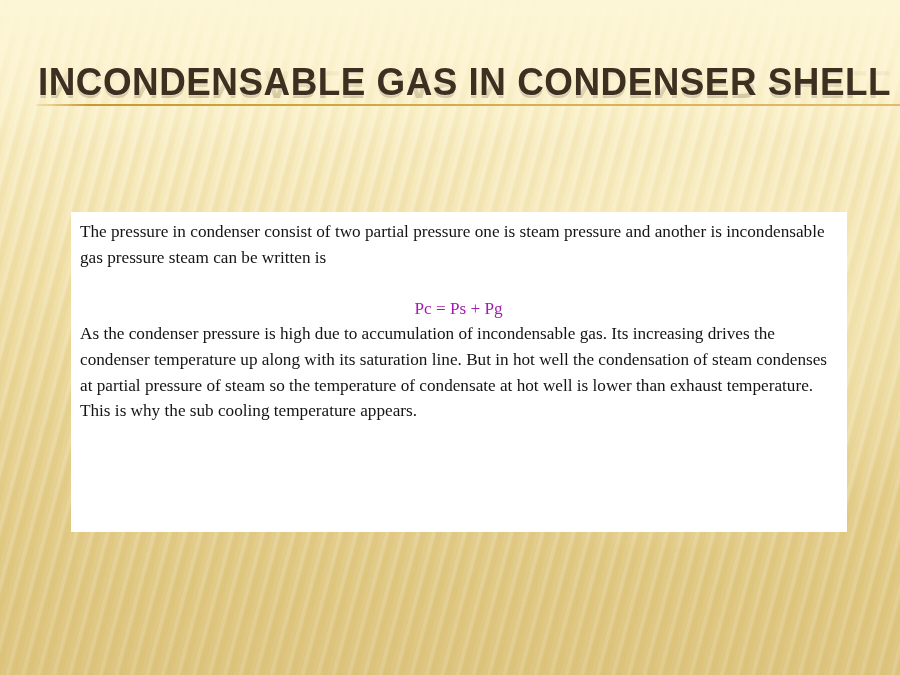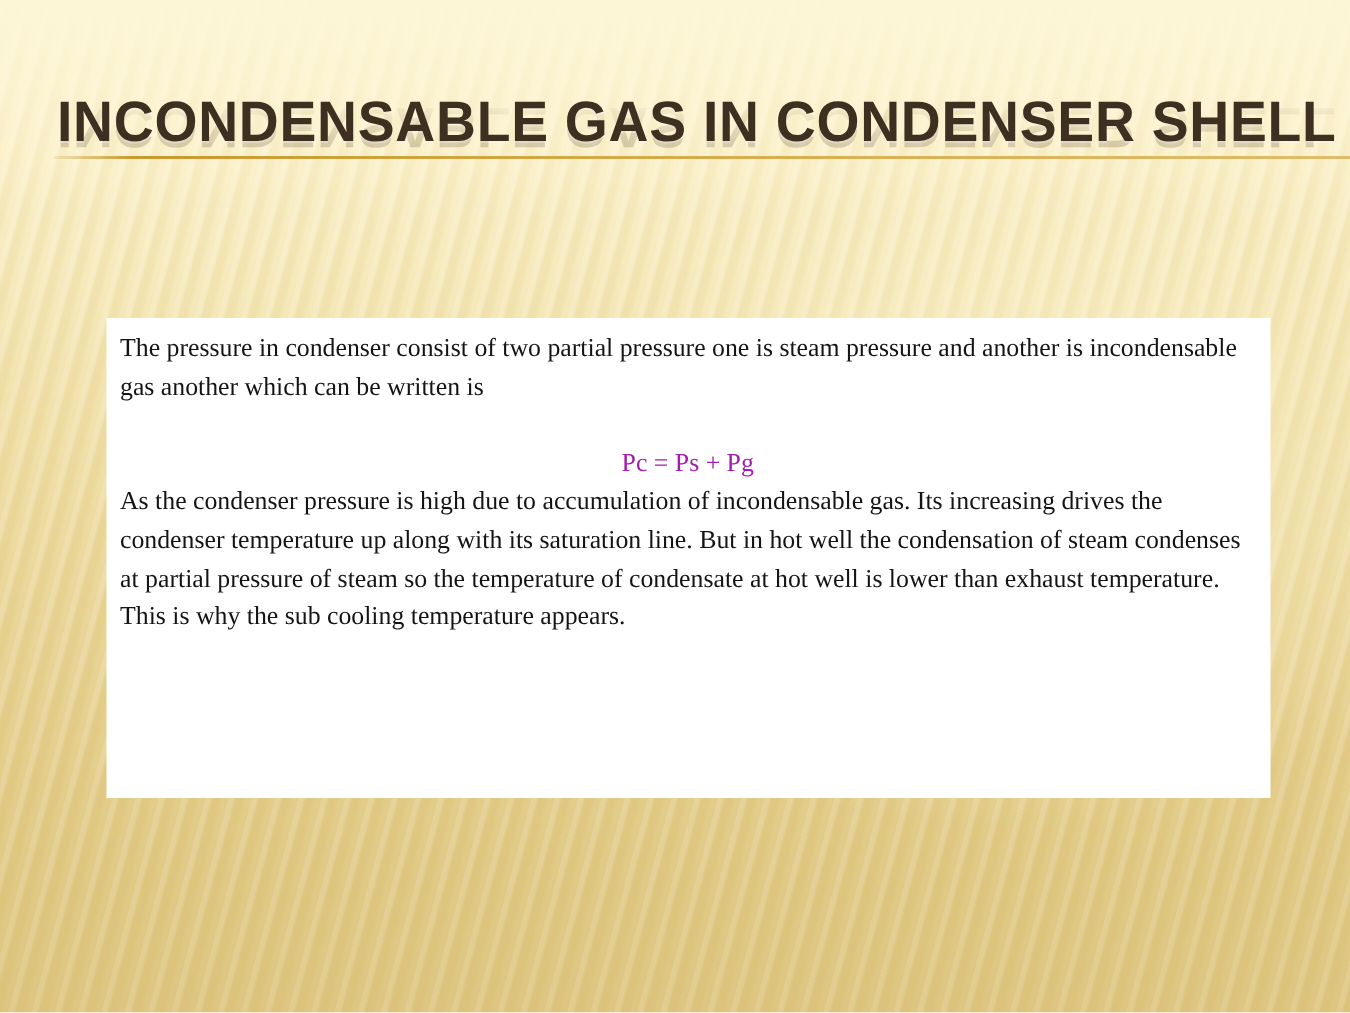--- a/index.html
+++ b/index.html
@@ -174,20 +174,20 @@
   <div class="slide-glow"></div>
 
   <div class="title-block">
     <div class="title-rule"></div>
     <div class="title-reflection">INCONDENSABLE GAS IN CONDENSER SHELL</div>
     <div class="title-text">INCONDENSABLE GAS IN CONDENSER SHELL</div>
   </div>
 
   <div class="content-card">
     <div class="body-text">
-      <p>The pressure in condenser consist of two partial pressure one is steam pressure and another is incondensable gas another which can be written is</p>
+      <p>The pressure in condenser consist of two partial pressure one is steam pressure and another is incondensable gas pressure steam can be written is</p>
       <div class="blank-line"></div>
       <p class="formula-line">Pc = Ps + Pg</p>
       <p>As the condenser pressure is high due to accumulation of incondensable gas. Its increasing drives the condenser temperature up along with its saturation line. But in hot well the condensation of steam condenses at partial pressure of steam so the temperature of condensate at hot well is lower than exhaust temperature. This is why the sub cooling temperature appears.</p>
     </div>
   </div>
 
 </div>
 
 </body></html>

